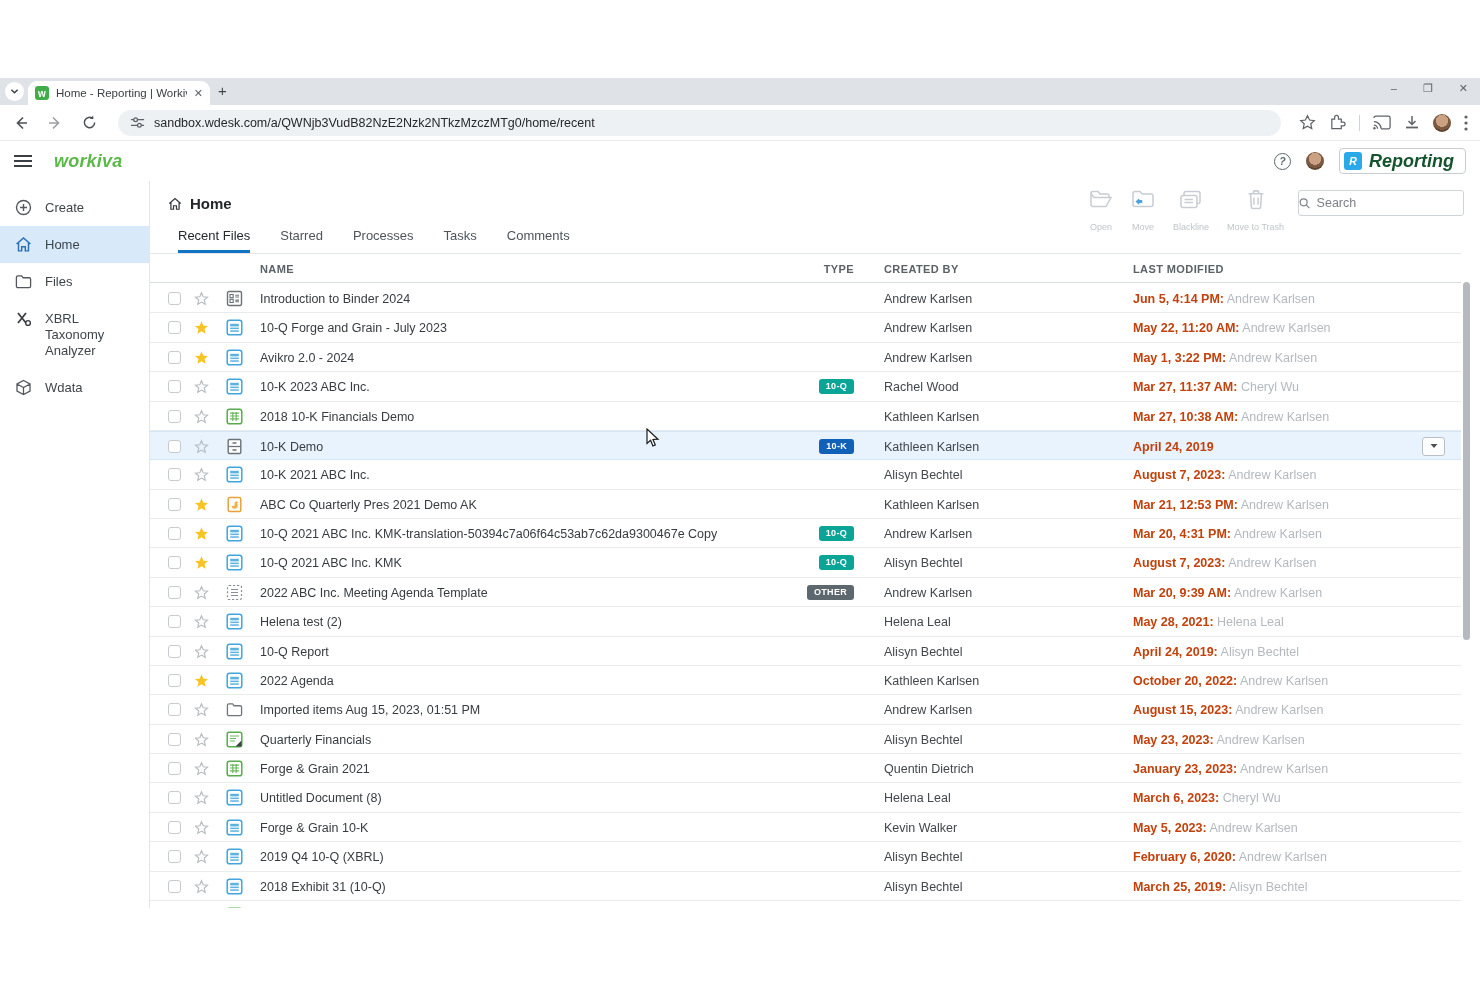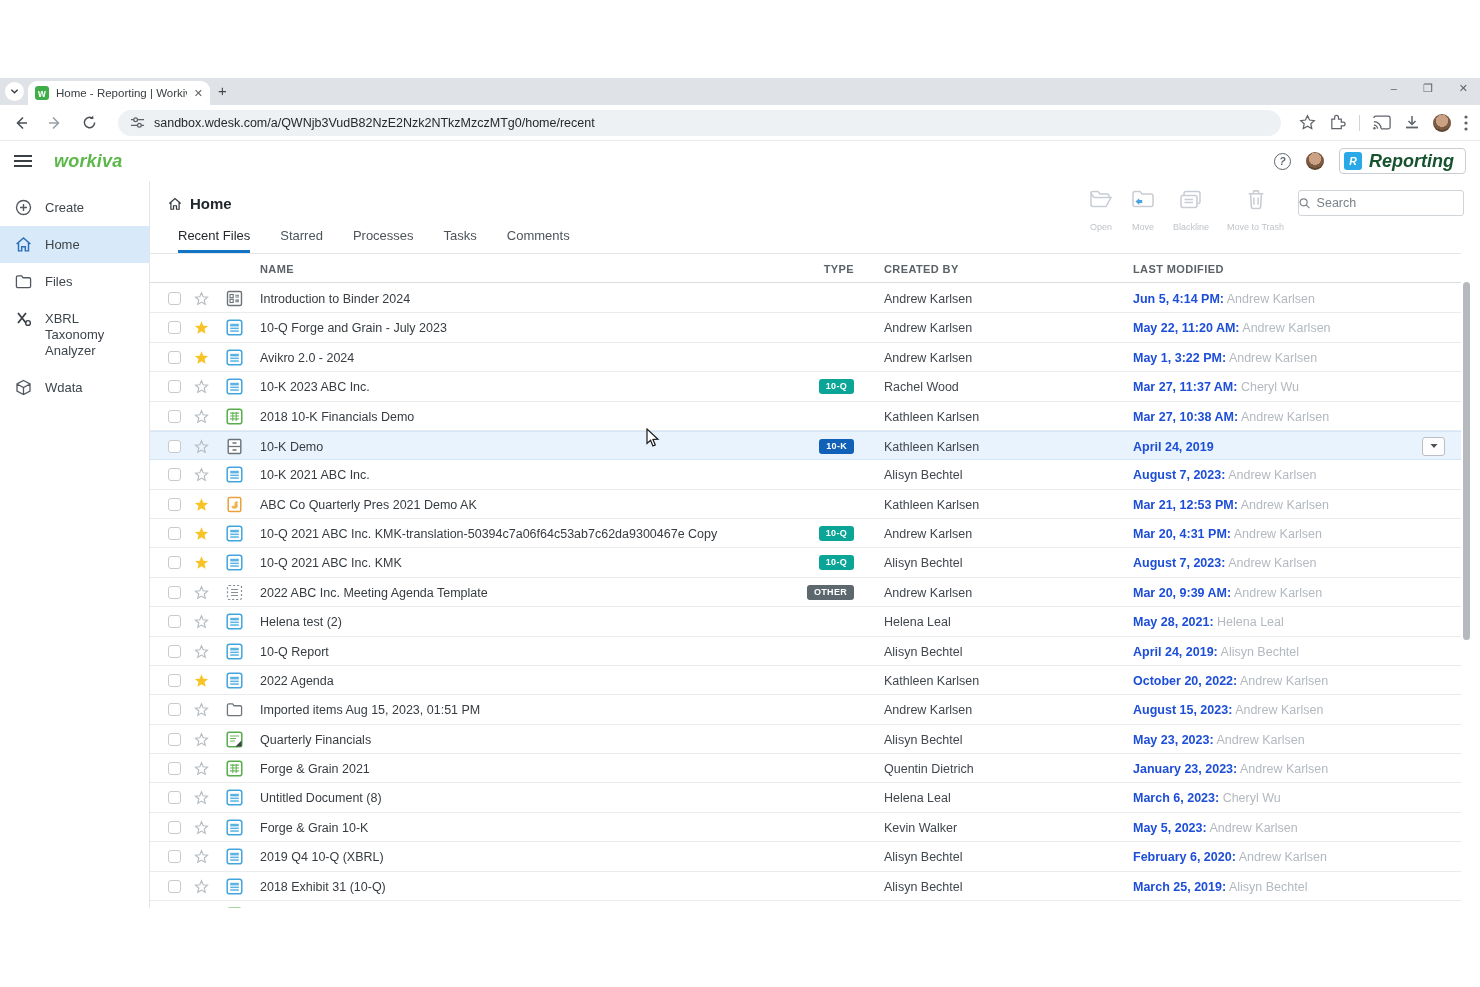--- a/index.html
+++ b/index.html
@@ -71,21 +71,21 @@
   .star { position:absolute; left:44px; top:7px; width:15px; height:15px; }
   .ficon { position:absolute; left:76px; top:6px; width:17px; height:17px; }
   .fname { position:absolute; left:110px; top:8px; font-size:12.5px; color:#363c41; white-space:nowrap; }
   .badge-wrap { position:absolute; left:600px; top:7px; width:104px; display:flex; justify-content:flex-end; }
   .badge { font-size:9px; font-weight:bold; color:#fff; border-radius:3px; padding:3px 7px; letter-spacing:0.3px; line-height:1; }
   .badge-teal { background:#0aa596; }
   .badge-blue { background:#1161b8; }
   .badge-gray { background:#5d676e; }
   .createdby { position:absolute; left:734px; top:8px; font-size:12.5px; color:#41474d; white-space:nowrap; }
   .modified { position:absolute; left:983px; top:8px; font-size:12.5px; white-space:nowrap; }
-  .modified .mdate { color:#1d4ed8; font-weight:bold; }
+  .modified .mdate { color:#c2410c; font-weight:bold; }
   .modified .mby { color:#b3b9bf; }
   .row-dd { position:absolute; right:16px; top:5px; width:23px; height:19px; border:1px solid #b9bfc4; border-radius:3px; background:#fdfdfd; font-size:8px; color:#4a5056; display:flex; align-items:center; justify-content:center; }
   .vscroll { position:absolute; left:1313px; top:101px; width:7px; height:358px; background:#a9adb2; border-radius:4px; opacity:0.85; }
 
   .cursor { position:absolute; left:646px; top:428px; z-index:50; }
 </style>
 </head>
 <body>
 
 <div class="canvas">

